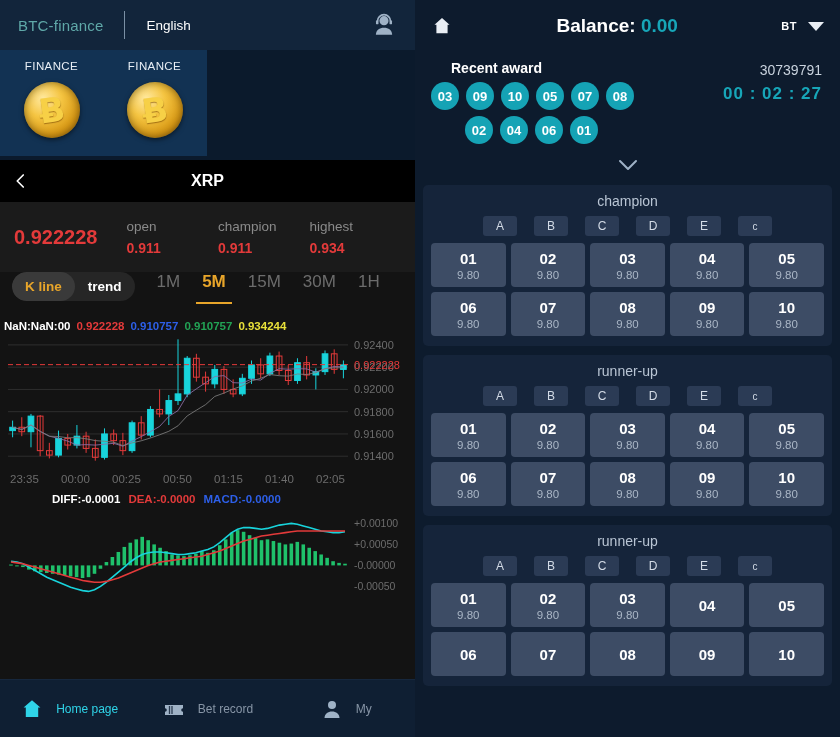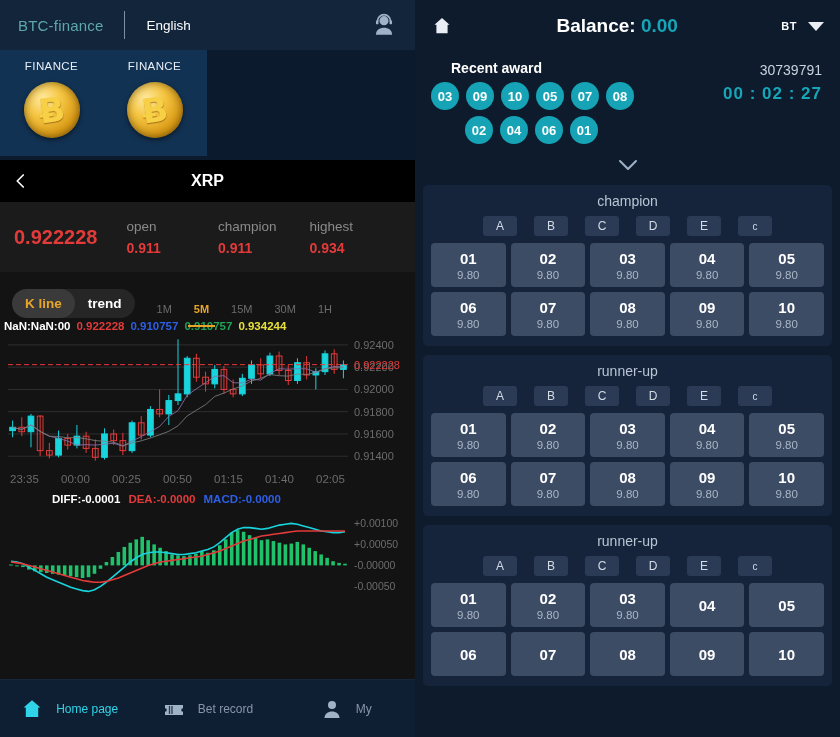--- a/index.html
+++ b/index.html
@@ -40,25 +40,25 @@
   .l-header { height: 42px; background: #000000; display: flex; align-items: center; position: relative; }
   .back-ic { position: absolute; left: 12px; width: 18px; height: 18px; }
   .sym-title { flex: 1; text-align: center; color: #ffffff; font-size: 16px; font-weight: bold; }
 
   .quote { height: 70px; background: #1b1b1b; display: flex; align-items: center; padding: 0 14px; }
   .q-last { color: #e33a3a; font-size: 20px; font-weight: bold; width: 118px; }
   .q-cell { width: 96px; }
   .q-cell .k { color: #8a8a8a; font-size: 13.5px; display: block; margin-bottom: 6px; }
   .q-cell .v { color: #e33a3a; font-size: 14px; font-weight: bold; display: block; }
 
-  .tfrow { height: 46px; background: #131313; display: flex; align-items: flex-end; padding: 0 12px; }
+  .tfrow { height: 46px; background: #131313; display: flex; align-items: flex-start; padding: 0 12px; }
   .seg { display: flex; background: #262626; border-radius: 16px; height: 29px; overflow: hidden; }
   .seg span { display: flex; align-items: center; padding: 0 13px; font-size: 13.5px; font-weight: bold; color: #ffffff; }
   .seg span.on { background: #3a3a3a; color: #e8a52a; border-radius: 16px; }
-  .tf { margin-left: 22px; color: #6c6c6c; font-size: 11px; position: relative; padding-bottom: 3px; margin-top: 34px; }
+  .tf { margin-left: 22px; color: #6c6c6c; font-size: 17px; position: relative; padding-bottom: 3px; }
   .tf.on { color: #e8a52a; font-weight: bold; }
   .tf.on::after { content: ""; position: absolute; left: -6px; right: -6px; bottom: -9px; height: 2px; background: #e8a52a; }
 
   .chart-zone { background: #131313; }
   .ind-line { padding: 2px 4px 0 4px; font-size: 11.5px; font-weight: bold; white-space: nowrap; }
   .ind-line span { margin-right: 6px; }
   .i-t { color: #ffffff; }
   .i-a { color: #e33a3a; }
   .i-b { color: #2d5fe8; }
   .i-c { color: #22a355; }

